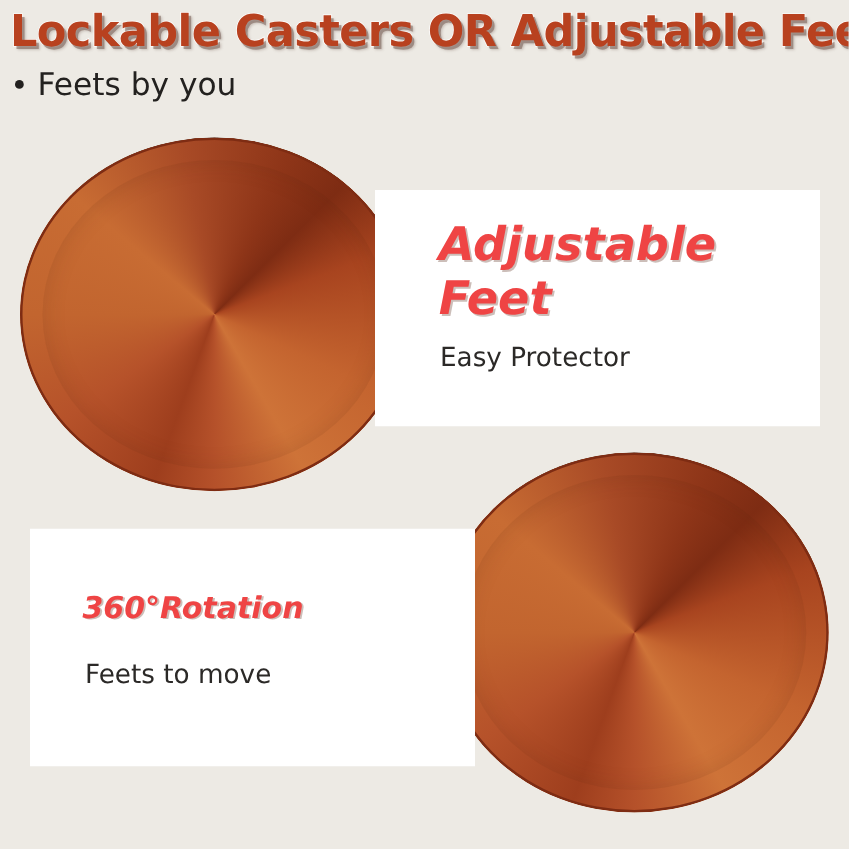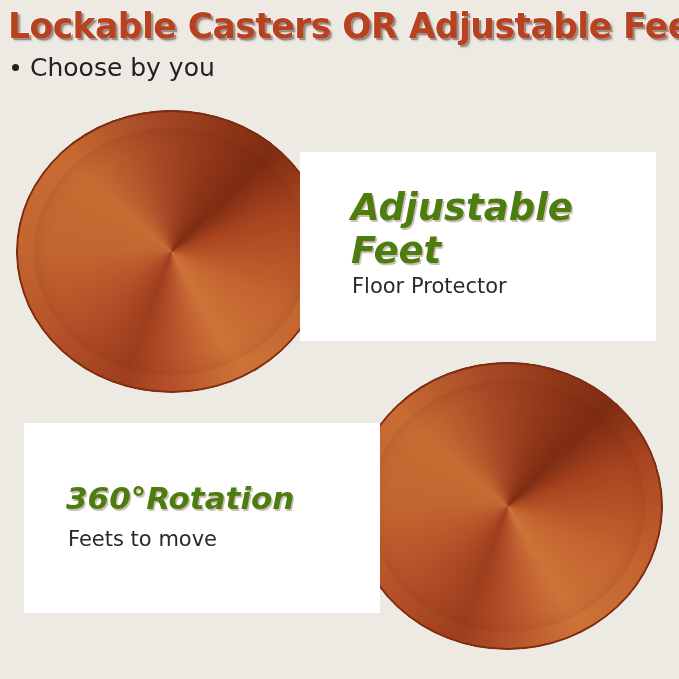--- a/index.html
+++ b/index.html
@@ -68,35 +68,34 @@
   #card-feet  { left: 300px; top: 152px; width: 356px; height: 189px; }
   #card-rot   { left: 24px;  top: 423px; width: 356px; height: 190px; }
 
   .card-title {
     position: absolute;
     font-family: "DejaVu Sans", sans-serif;
     font-weight: bold;
     font-style: italic;
     font-size: 37px;
     line-height: 43px;
-    color: #4d7c0f;
+    color: #ef4444;
     text-shadow: 1.5px 1.5px 0 rgba(110,70,55,0.35);
     white-space: pre-line;
-    margin-top: 12px;
   }
   .card-sub {
     position: absolute;
     font-family: "DejaVu Sans", sans-serif;
     font-size: 21px;
     color: #2B2927;
     white-space: nowrap;
   }
   #card-feet .card-title { left: 51px; top: 22px; }
   #card-feet .card-sub   { left: 52px; top: 122px; }
-  #card-rot  .card-title { left: 42px; top: 42px; font-size: 31px; }
+  #card-rot  .card-title { left: 42px; top: 42px; font-size: 24px; }
   #card-rot  .card-sub   { left: 44px; top: 104px; }
 
   
   .photo-circle {
     position: absolute;
     border-radius: 50%;
     overflow: hidden;
   }
   #circle-feet   { left: 16px;  top: 110px; width: 311px; height: 283px; }
   #circle-caster { left: 352px; top: 362px; width: 311px; height: 288px; }
@@ -285,21 +284,21 @@
   }
 </style>
 </head>
 <body>
 
 <div id="page">
 
   <div class="headline">Lockable Casters  OR  Adjustable Feets</div>
 
   <div class="subhead">
-    <span class="dot"></span><span>Choose by you</span>
+    <span class="dot"></span><span>Feets by you</span>
   </div>
 
   <div class="photo-circle" id="circle-feet">
     <div class="photo-inner">
 
       <div class="floor"></div>
       <div class="plank-line" style="left:-20px;top:150px;width:210px;transform:rotate(-19deg);"></div>
       <div class="plank-line" style="left:60px;top:240px;width:290px;transform:rotate(-16deg);"></div>
       <div class="plank-line" style="left:120px;top:286px;width:240px;transform:rotate(-12deg);"></div>
       <div class="plank-line" style="left:-10px;top:198px;width:150px;transform:rotate(-22deg);"></div>
@@ -429,21 +428,21 @@
       <div class="vignette"></div>
     </div>
 
     <div class="ring ring-thick ring-shadow"></div>
     <div class="ring ring-thin"></div>
   </div>
 
   <div class="card" id="card-feet">
     <div class="card-title">Adjustable
 Feet</div>
-    <div class="card-sub">Floor Protector</div>
+    <div class="card-sub">Easy Protector</div>
   </div>
 
   <div class="card" id="card-rot">
     <div class="card-title">360°Rotation</div>
     <div class="card-sub">Feets to move</div>
   </div>
 
 </div>
 
 </body></html>

